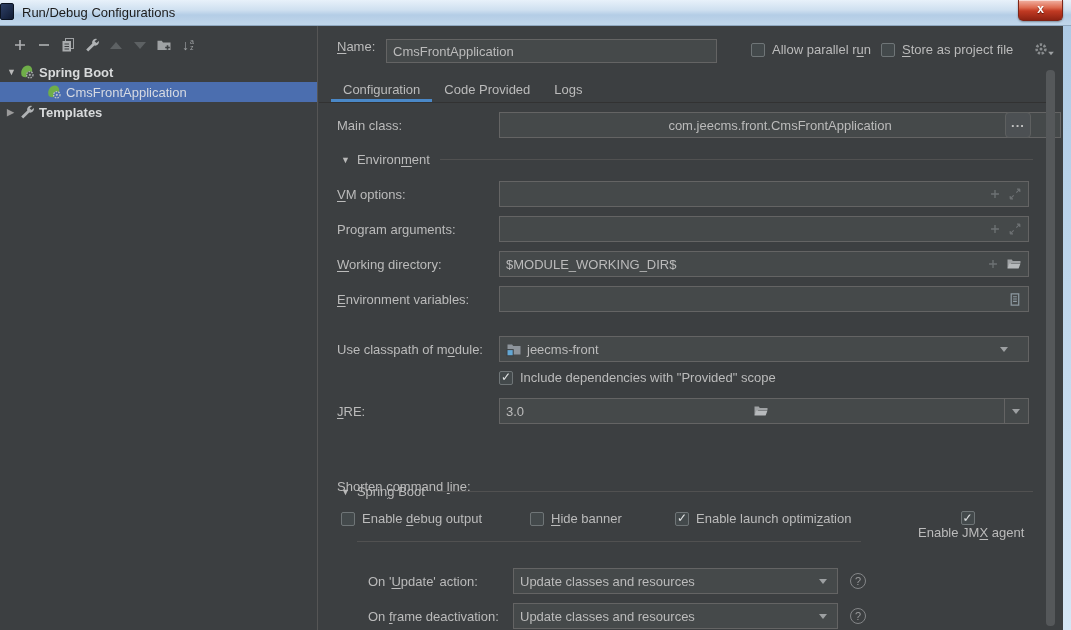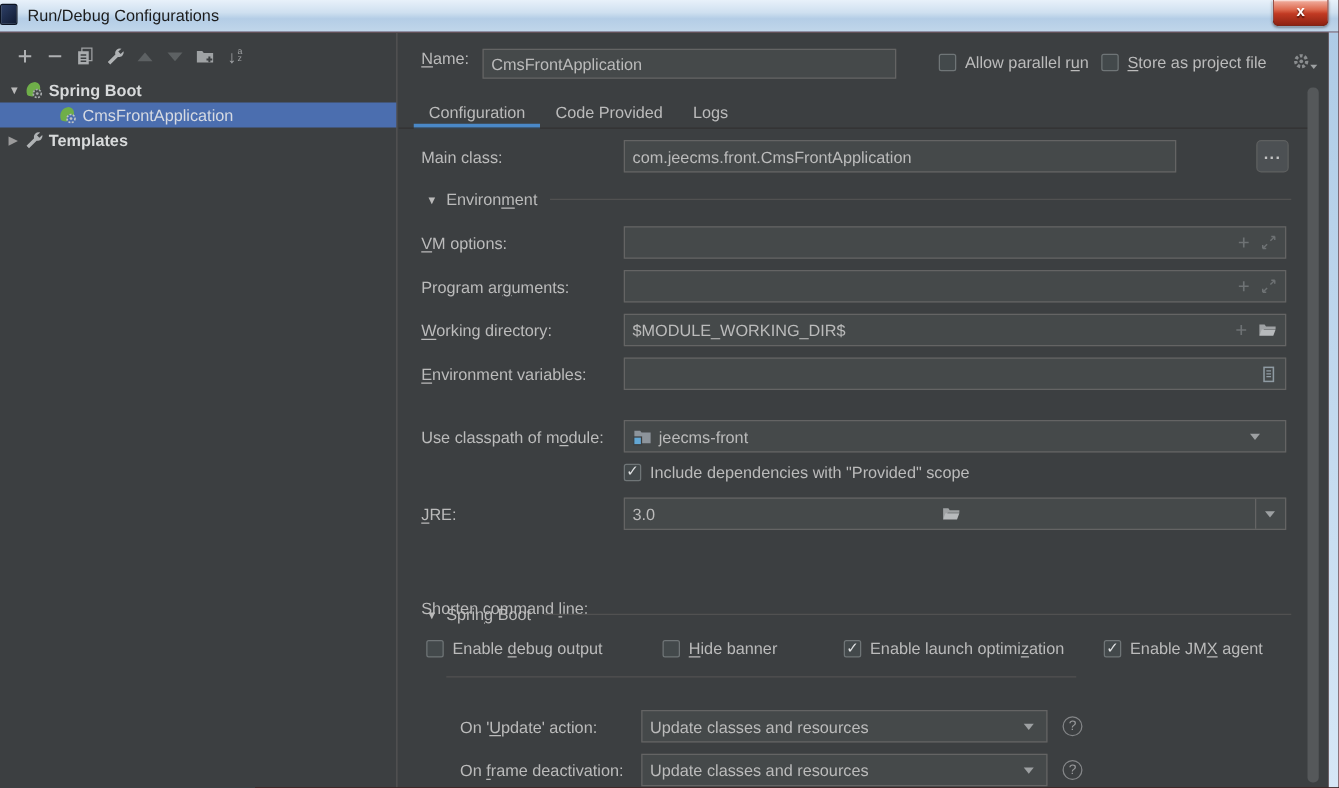--- a/index.html
+++ b/index.html
@@ -1,18 +1,18 @@
 <!DOCTYPE html>
 <html><head>
 <meta charset="utf-8">
 <style>
   html,body{margin:0;padding:0;background:#222;}
   *{box-sizing:border-box;}
   .window{position:relative;width:1071px;height:630px;overflow:hidden;
-    font-family:"Liberation Sans",sans-serif;font-size:13px;color:#bbbbbb;background:#7f1d1d;}
+    font-family:"Liberation Sans",sans-serif;font-size:13px;color:#bbbbbb;background:#0c4a6e;}
 
   
   .titlebar{position:absolute;top:0;left:0;width:1071px;height:26px;
     background:linear-gradient(#e8f1fa 0%,#cfe0f0 40%,#b4cde6 60%,#c0d6ea 100%);
     border-bottom:1px solid #8fa8c0;}
   .title-icon{position:absolute;left:0;top:3px;width:14px;height:17px;background:linear-gradient(135deg,#2d3f66,#101b33);border:1px solid #0b1322;border-radius:2px;}
   .title-text{position:absolute;left:22px;top:0;line-height:25px;color:#1b1b1b;font-size:13px;}
   .close-btn{position:absolute;left:1018px;top:0;width:45px;height:21px;border-radius:0 0 5px 5px;
     background:linear-gradient(#f2b3a4 0%,#dd6a4f 35%,#c23podo 50%,#c13a23 55%,#8e2212 100%);
     background:linear-gradient(#f2b3a4 0%,#dd6a4f 38%,#c13a23 55%,#8e2212 100%);
@@ -196,21 +196,21 @@
       <div class="tabs">
         <div class="tab active">Configuration</div>
         <div class="tab">Code Provided</div>
         <div class="tab">Logs</div>
       </div>
       <div class="tab-sep"></div>
 
       <div class="rp-abs" style="top:86px;left:18px;height:26px;">
         <label class="frm">Main class:</label>
       </div>
-      <input class="txt-field rp-abs" style="top: 86px; left: 180px; width: 442px; height: 26px;" type="text" value="com.jeecms.front.CmsFrontApplication">
+      <input class="txt-field rp-abs" style="top: 86px; left: 180px; width: 562px; height: 26px; text-align: center;" type="text" value="com.jeecms.front.CmsFrontApplication">
       <div class="browse-btn rp-abs" style="top:86px;left:686px;">...</div>
 
       <div class="rp-abs section-hdr" style="top:126px;left:22px;width:692px;">
         <span class="twisty">▼</span>
         <span>Environ<u>m</u>ent</span>
         <span class="section-line"></span>
       </div>
 
       <div class="rp-abs" style="top:155px;left:18px;height:26px;">
         <label class="frm"><u>V</u>M options:</label>
@@ -321,21 +321,21 @@
         <span class="cb-label">Enable <u>d</u>ebug output</span>
       </div>
       <div class="rp-abs" style="top:485px;left:211px;">
         <span class="checkbox"></span>
         <span class="cb-label"><u>H</u>ide banner</span>
       </div>
       <div class="rp-abs" style="top:485px;left:356px;">
         <span class="checkbox checked"></span>
         <span class="cb-label">Enable launch optimi<u>z</u>ation</span>
       </div>
-      <div class="rp-abs" style="top:485px;left:564px;">
+      <div class="rp-abs" style="top:485px;left:592px;flex-direction:column;">
         <span class="checkbox checked"></span>
         <span class="cb-label">Enable JM<u>X</u> agent</span>
       </div>
 
       <div class="rp-abs section-hdr" style="top:515px;left:28px;width:514px;">
         <span class="section-line"></span>
       </div>
 
       <div class="rp-abs" style="top:542px;left:49px;height:26px;">
         <label class="frm">On '<u>U</u>pdate' action:</label>

